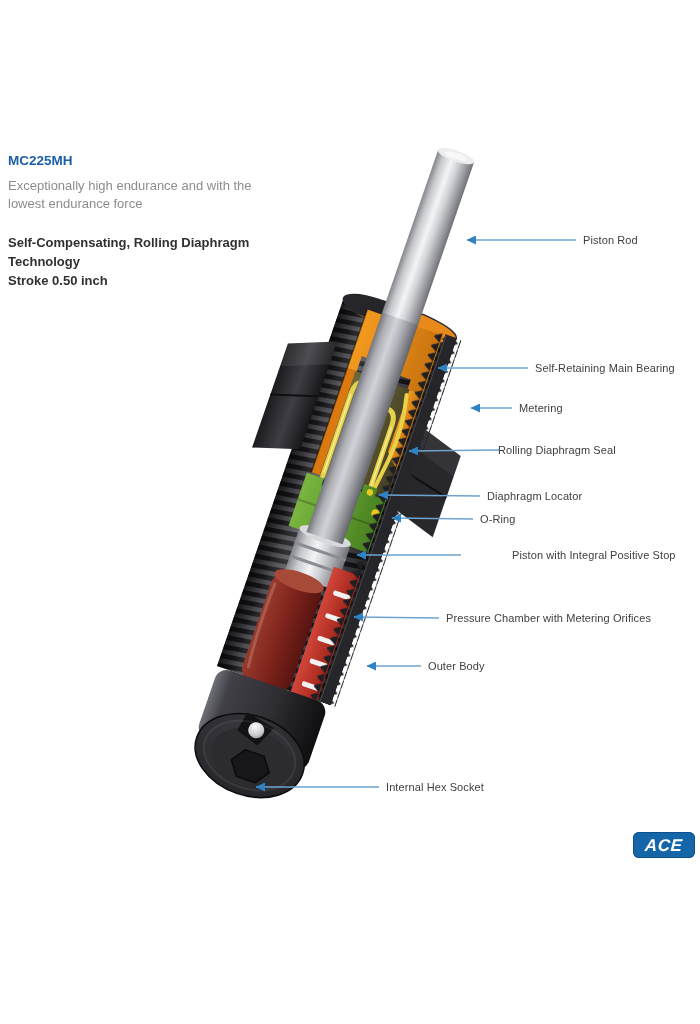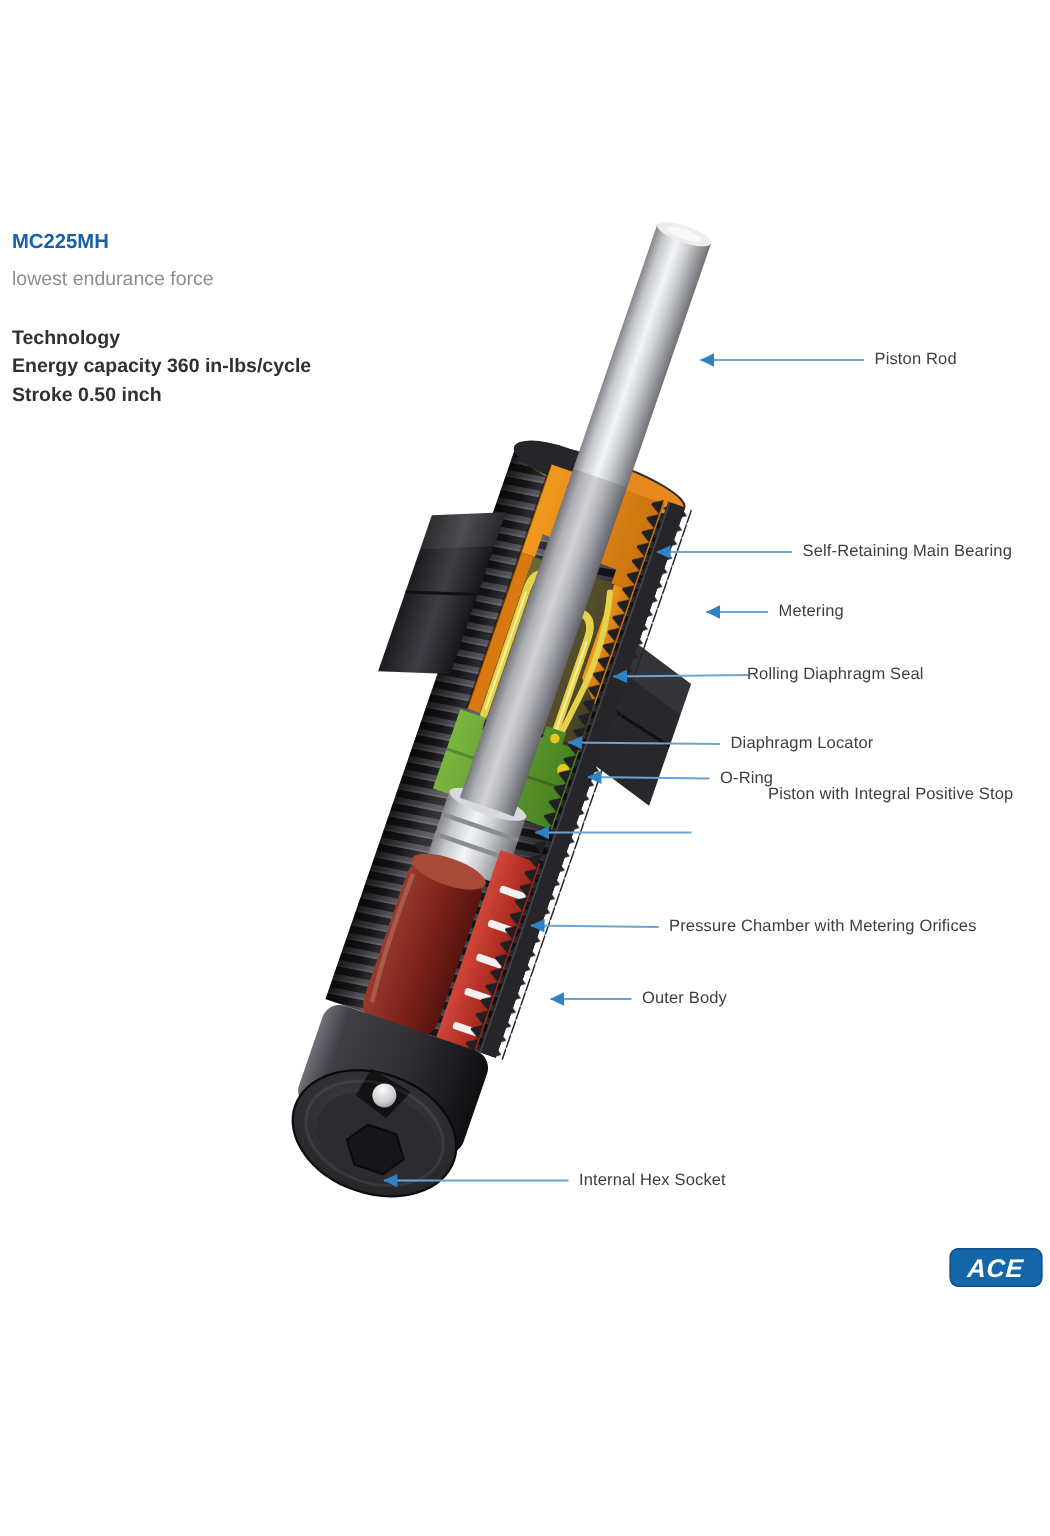--- a/index.html
+++ b/index.html
@@ -30,25 +30,26 @@
   #device{position:absolute;left:126px;top:130px;}
 </style>
 </head>
 <body>
 
 <div class="stage">
 
   <div class="header">
     <div class="model">MC225MH</div>
     <div class="subtitle">
+      <div>Exceptionally high endurance and with the</div>
       <div>lowest endurance force</div>
     </div>
     <div class="specs">
+      <div>Self-Compensating, Rolling Diaphragm</div>
       <div>Technology</div>
-      <div>Energy capacity 360 in-lbs/cycle</div>
       <div>Stroke 0.50 inch</div>
     </div>
   </div>
 
   <svg id="device" width="440" height="700" viewBox="0 0 440 700">
     <defs>
       <linearGradient id="rodG" x1="0" y1="0" x2="1" y2="0">
         <stop offset="0" stop-color="#84868b"></stop>
           <stop offset="0.18" stop-color="#c7c9cd"></stop>
         <stop offset="0.42" stop-color="#f3f4f6"></stop>
@@ -235,21 +236,21 @@
       </g>
   </svg>
 
   <div id="labels-layer">
       <div class="part-label" style="left: 583px; top: 240px; color: rgb(62, 62, 62); text-align: right;">Piston Rod</div>
       <div class="part-label" style="left: 535px; top: 368px; color: rgb(62, 62, 62);">Self-Retaining Main Bearing</div>
       <div class="part-label" style="left: 519px; top: 408px; color: rgb(62, 62, 62);">Metering</div>
       <div class="part-label" style="left: 498px; top: 450px; color: rgb(62, 62, 62);">Rolling Diaphragm Seal</div>
       <div class="part-label" style="left: 487px; top: 496px; color: rgb(62, 62, 62);">Diaphragm Locator</div>
       <div class="part-label" style="left: 480px; top: 519px; color: rgb(62, 62, 62);">O-Ring</div>
-      <div class="part-label" style="left: 468px; top: 530px; color: rgb(62, 62, 62); padding-left: 44px;">Piston with Integral Positive Stop</div>
+      <div class="part-label" style="left: 468px; top: 555px; color: rgb(62, 62, 62); padding-left: 44px;">Piston with Integral Positive Stop</div>
       <div class="part-label" style="left: 446px; top: 618px; color: rgb(62, 62, 62);">Pressure Chamber with Metering Orifices</div>
       <div class="part-label" style="left: 428px; top: 666px; color: rgb(62, 62, 62);">Outer Body</div>
       <div class="part-label" style="left: 386px; top: 787px; color: rgb(62, 62, 62);">Internal Hex Socket</div>
     </div>
 
   <div class="logo">
     <span>ACE</span>
   </div>
 
 </div>

